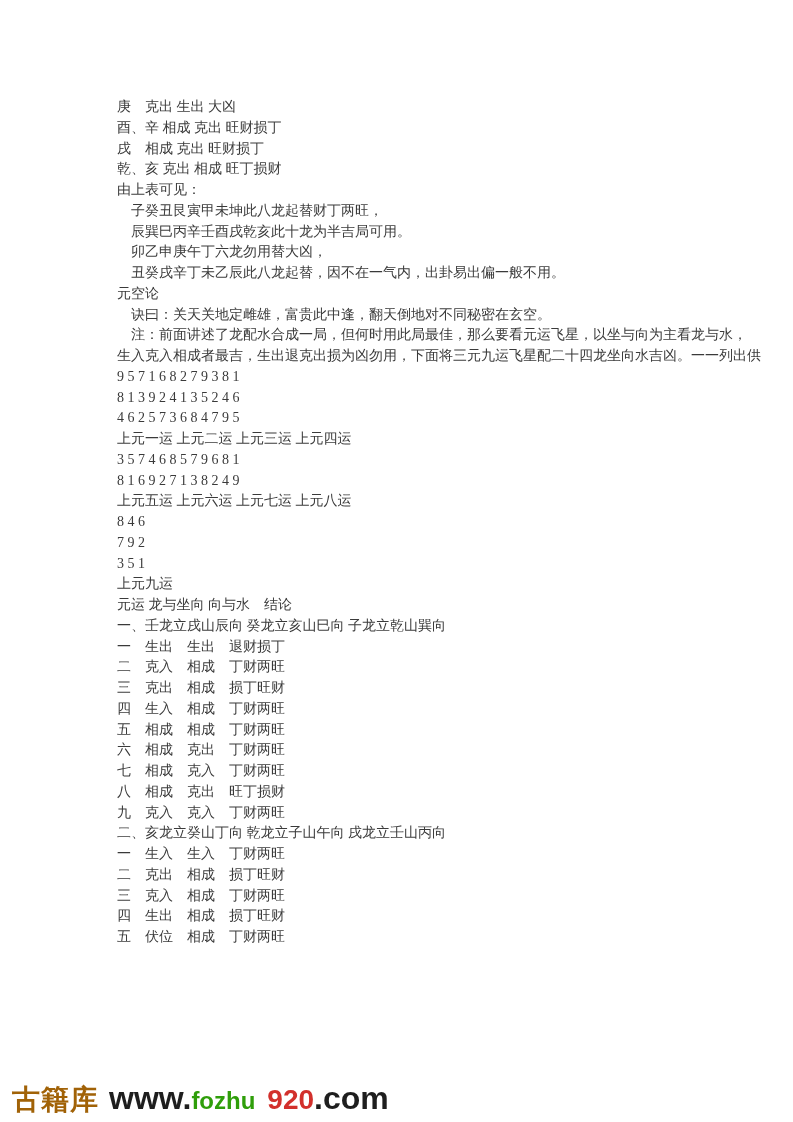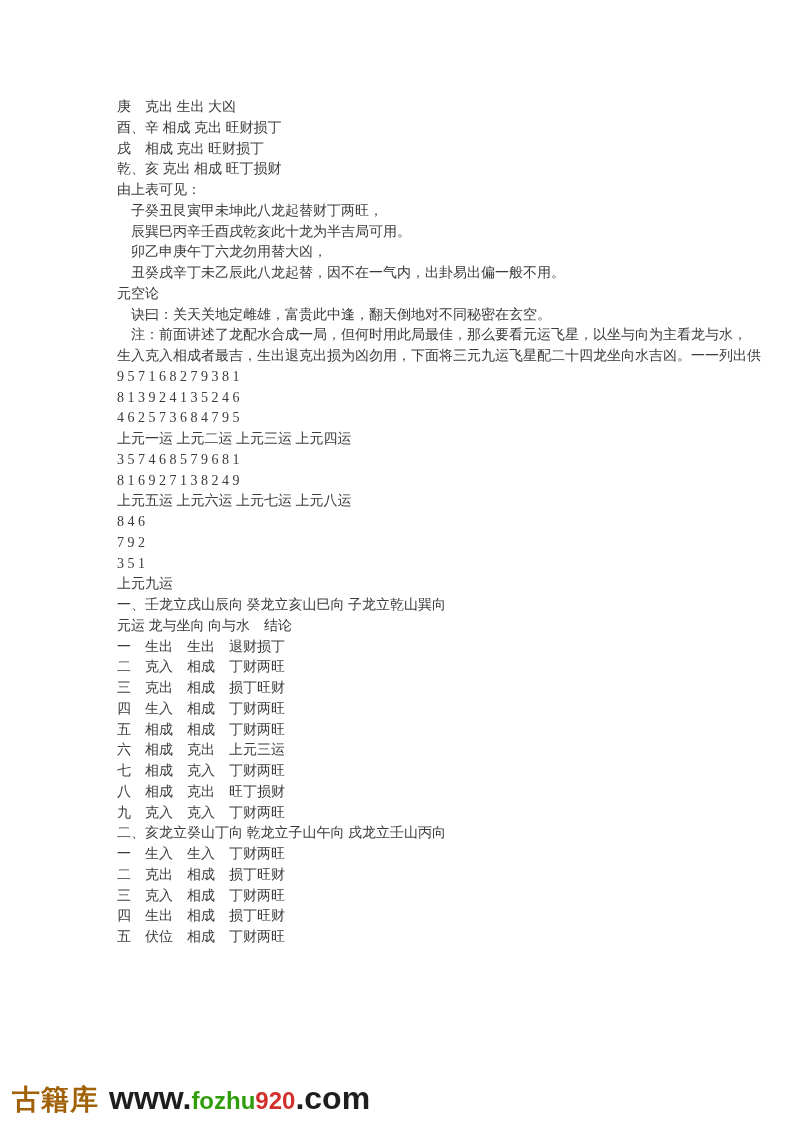--- a/index.html
+++ b/index.html
@@ -43,22 +43,23 @@
   }
   .wm-dark {
     font-size: 32px;
     color: #1e1e1e;
   }
   .wm-green {
     font-size: 24px;
     color: #2f9e0a;
   }
   .wm-red {
-    font-size: 24px;
+    font-size: 28px;
     color: #d2302c;
+    margin-left: 12px;
   }
 </style>
 </head>
 <body>
 
 <div class="doc">
     <div class="line">庚　克出 生出 大凶</div>
     <div class="line">酉、辛 相成 克出 旺财损丁</div>
     <div class="line">戌　相成 克出 旺财损丁</div>
     <div class="line">乾、亥 克出 相成 旺丁损财</div>
@@ -75,28 +76,28 @@
     <div class="line">8 1 3 9 2 4 1 3 5 2 4 6</div>
     <div class="line">4 6 2 5 7 3 6 8 4 7 9 5</div>
     <div class="line">上元一运 上元二运 上元三运 上元四运</div>
     <div class="line">3 5 7 4 6 8 5 7 9 6 8 1</div>
     <div class="line">8 1 6 9 2 7 1 3 8 2 4 9</div>
     <div class="line">上元五运 上元六运 上元七运 上元八运</div>
     <div class="line">8 4 6</div>
     <div class="line">7 9 2</div>
     <div class="line">3 5 1</div>
     <div class="line">上元九运</div>
+    <div class="line">元运 龙与坐向 向与水　结论</div>
     <div class="line">一、壬龙立戌山辰向 癸龙立亥山巳向 子龙立乾山巽向</div>
-    <div class="line">元运 龙与坐向 向与水　结论</div>
     <div class="line">一　生出　生出　退财损丁</div>
     <div class="line">二　克入　相成　丁财两旺</div>
     <div class="line">三　克出　相成　损丁旺财</div>
     <div class="line">四　生入　相成　丁财两旺</div>
     <div class="line">五　相成　相成　丁财两旺</div>
-    <div class="line">六　相成　克出　上元三运</div>
+    <div class="line">六　相成　克出　丁财两旺</div>
     <div class="line">七　相成　克入　丁财两旺</div>
     <div class="line">八　相成　克出　旺丁损财</div>
     <div class="line">九　克入　克入　丁财两旺</div>
     <div class="line">二、亥龙立癸山丁向 乾龙立子山午向 戌龙立壬山丙向</div>
     <div class="line">一　生入　生入　丁财两旺</div>
     <div class="line">二　克出　相成　损丁旺财</div>
     <div class="line">三　克入　相成　丁财两旺</div>
     <div class="line">四　生出　相成　损丁旺财</div>
     <div class="line">五　伏位　相成　丁财两旺</div>
   </div>

